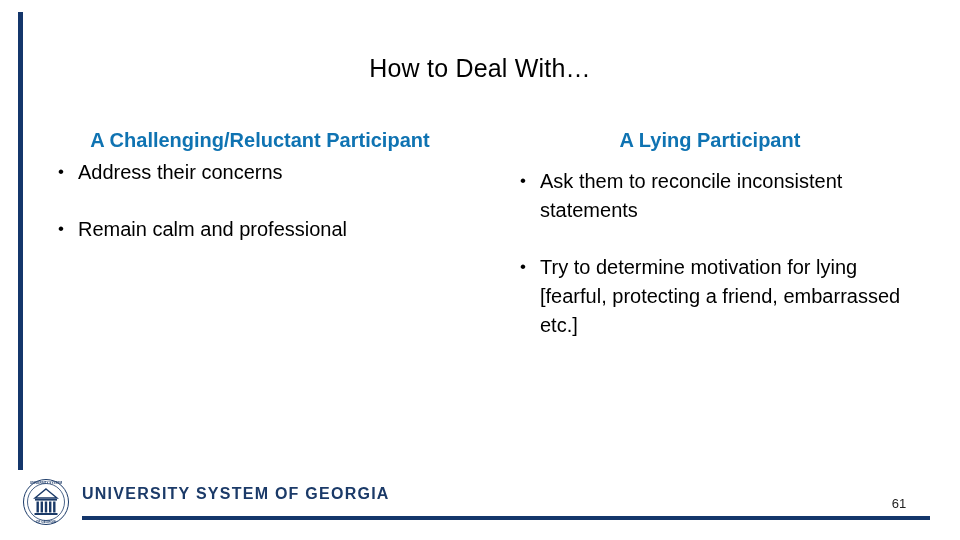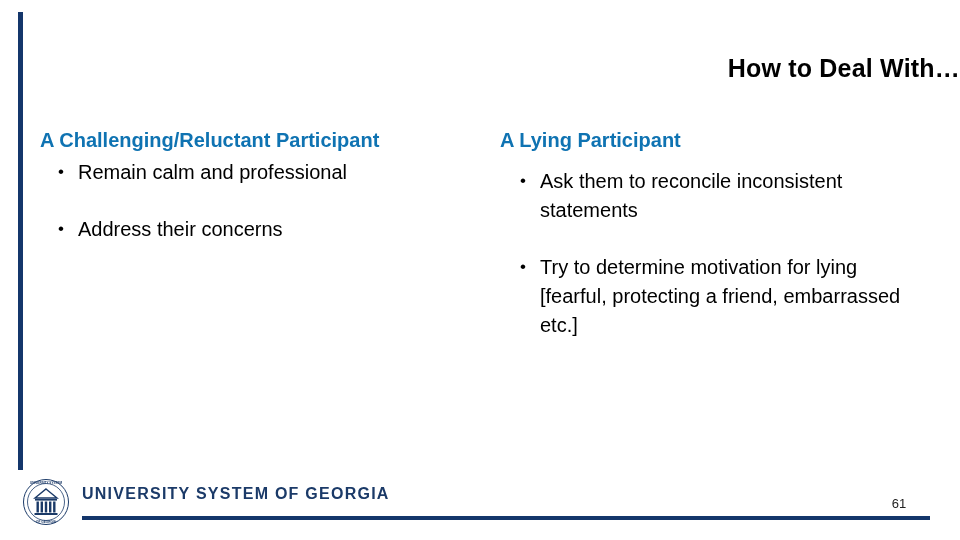--- a/index.html
+++ b/index.html
@@ -27,44 +27,44 @@
     height: 458px;
     background: #14366b;
   }
 
   
   .slide-title {
     position: absolute;
     left: 0;
     top: 54px;
     width: 960px;
-    text-align: right;
+    text-align: center;
     font-size: 25px;
-    font-weight: bold;
+    font-weight: normal;
     color: #000000;
     letter-spacing: 0.2px;
   }
 
   
   .columns {
     position: absolute;
     left: 0;
     top: 126px;
     width: 960px;
     height: 320px;
   }
   .col {
     position: absolute;
     top: 0;
   }
   .col-left  { left: 40px;  width: 440px; }
   .col-right { left: 500px; width: 420px; }
 
   .col-heading {
-    text-align: left;
+    text-align: center;
     font-size: 20px;
     font-weight: bold;
     color: #0f73b2;
     line-height: 1.45;
     margin: 0 0 3px 0;
   }
   .col-right .col-heading {
     margin-bottom: 12px;
   }
 
@@ -144,22 +144,22 @@
 
   <div class="left-rule"></div>
 
   <div class="slide-title">How to Deal With…</div>
 
   <div class="columns">
 
     <div class="col col-left">
       <div class="col-heading">A Challenging/Reluctant Participant</div>
       <ul class="bullets">
+        <li>Address their concerns</li>
         <li>Remain calm and professional</li>
-        <li>Address their concerns</li>
       </ul>
     </div>
 
     <div class="col col-right">
       <div class="col-heading">A Lying Participant</div>
       <ul class="bullets">
         <li>Ask them to reconcile inconsistent statements</li>
         <li>Try to determine motivation for lying [fearful, protecting a friend, embarrassed etc.]</li>
       </ul>
     </div>

